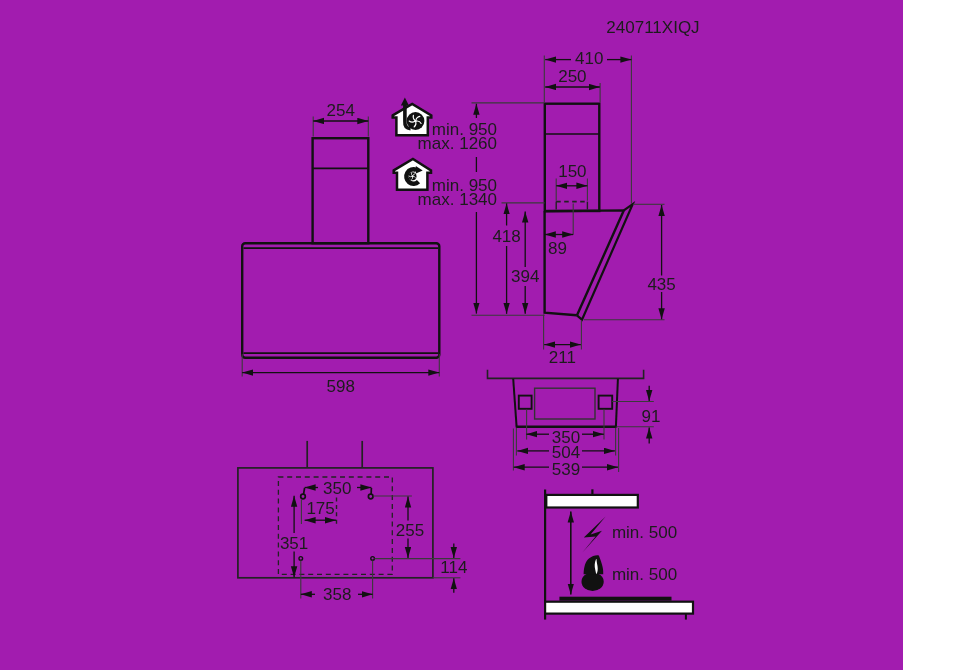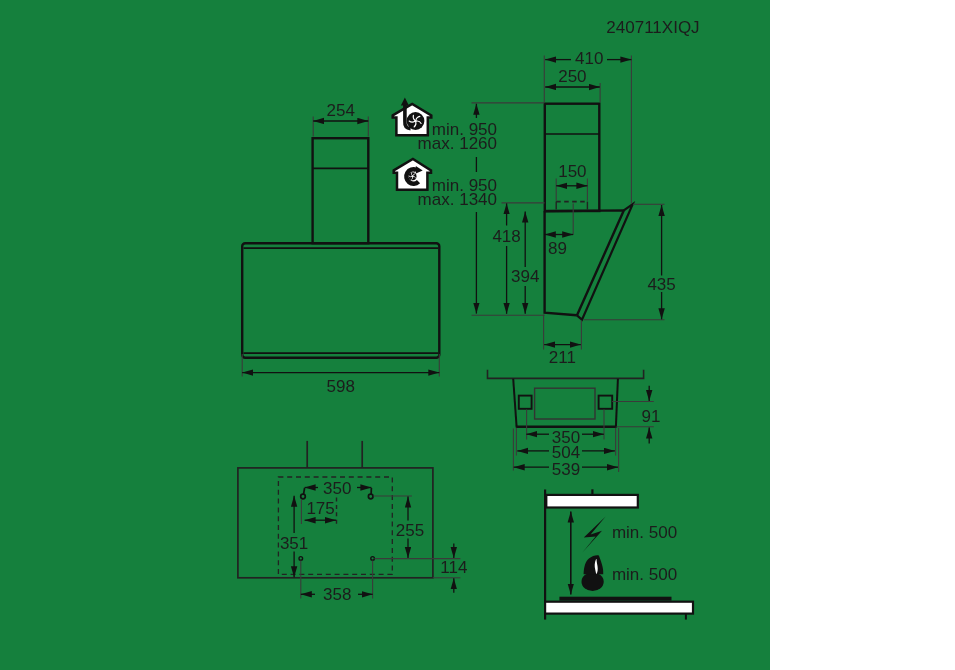--- a/index.html
+++ b/index.html
@@ -1,16 +1,16 @@
 <!DOCTYPE html>
 <html><head>
 <meta charset="utf-8">
 <style>
   html,body{margin:0;padding:0;background:#ffffff;}
-  #page{width:770px;height:670px;position:relative;background:#15803d;}
+  #page{width:903px;height:670px;position:relative;background:#a21caf;}
   svg{position:absolute;top:0;left:0;}
   text{font-family:"Liberation Sans",sans-serif;fill:#1c1c1c;}
   .d{font-size:17px;}
 </style>
 </head>
 <body>
 <div id="page">
 <svg width="955" height="670" viewBox="0 0 955 670">
 <defs>
 <marker id="ah" markerWidth="12" markerHeight="8" refX="11" refY="3.4" orient="auto-start-reverse" markerUnits="userSpaceOnUse">

